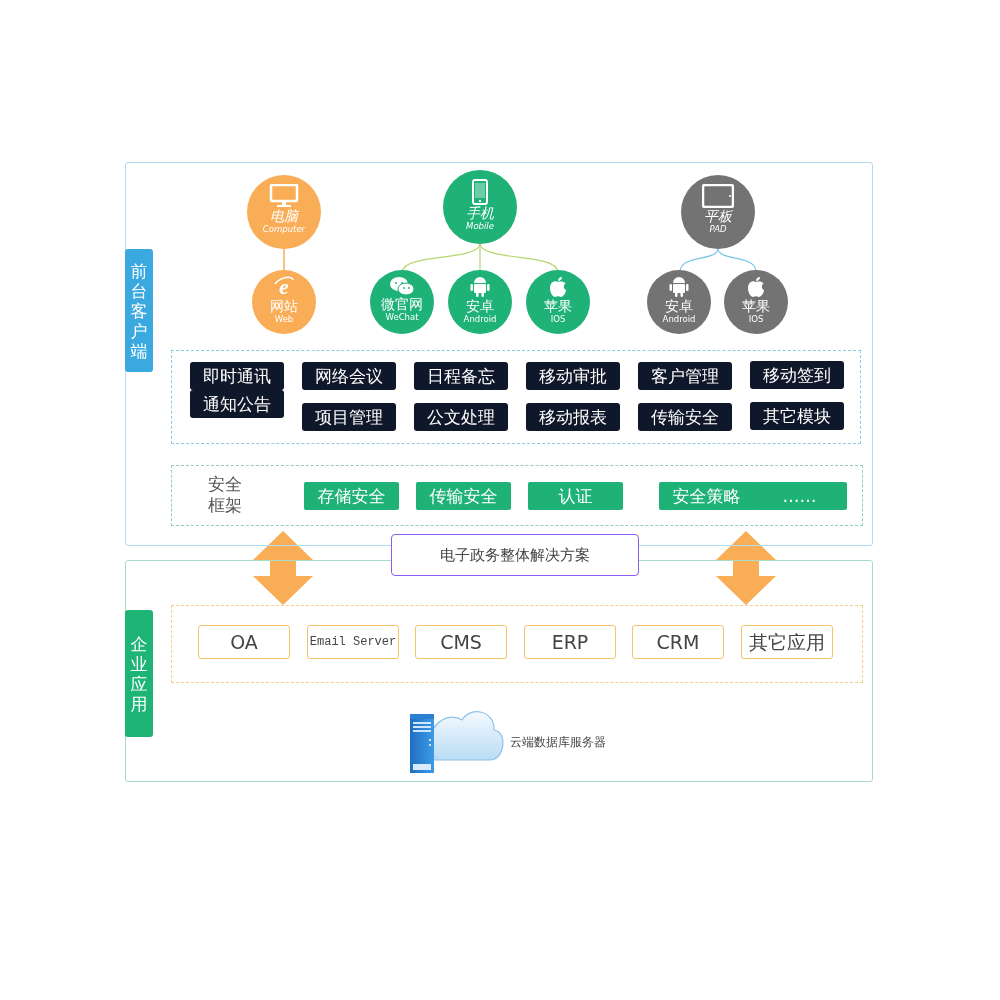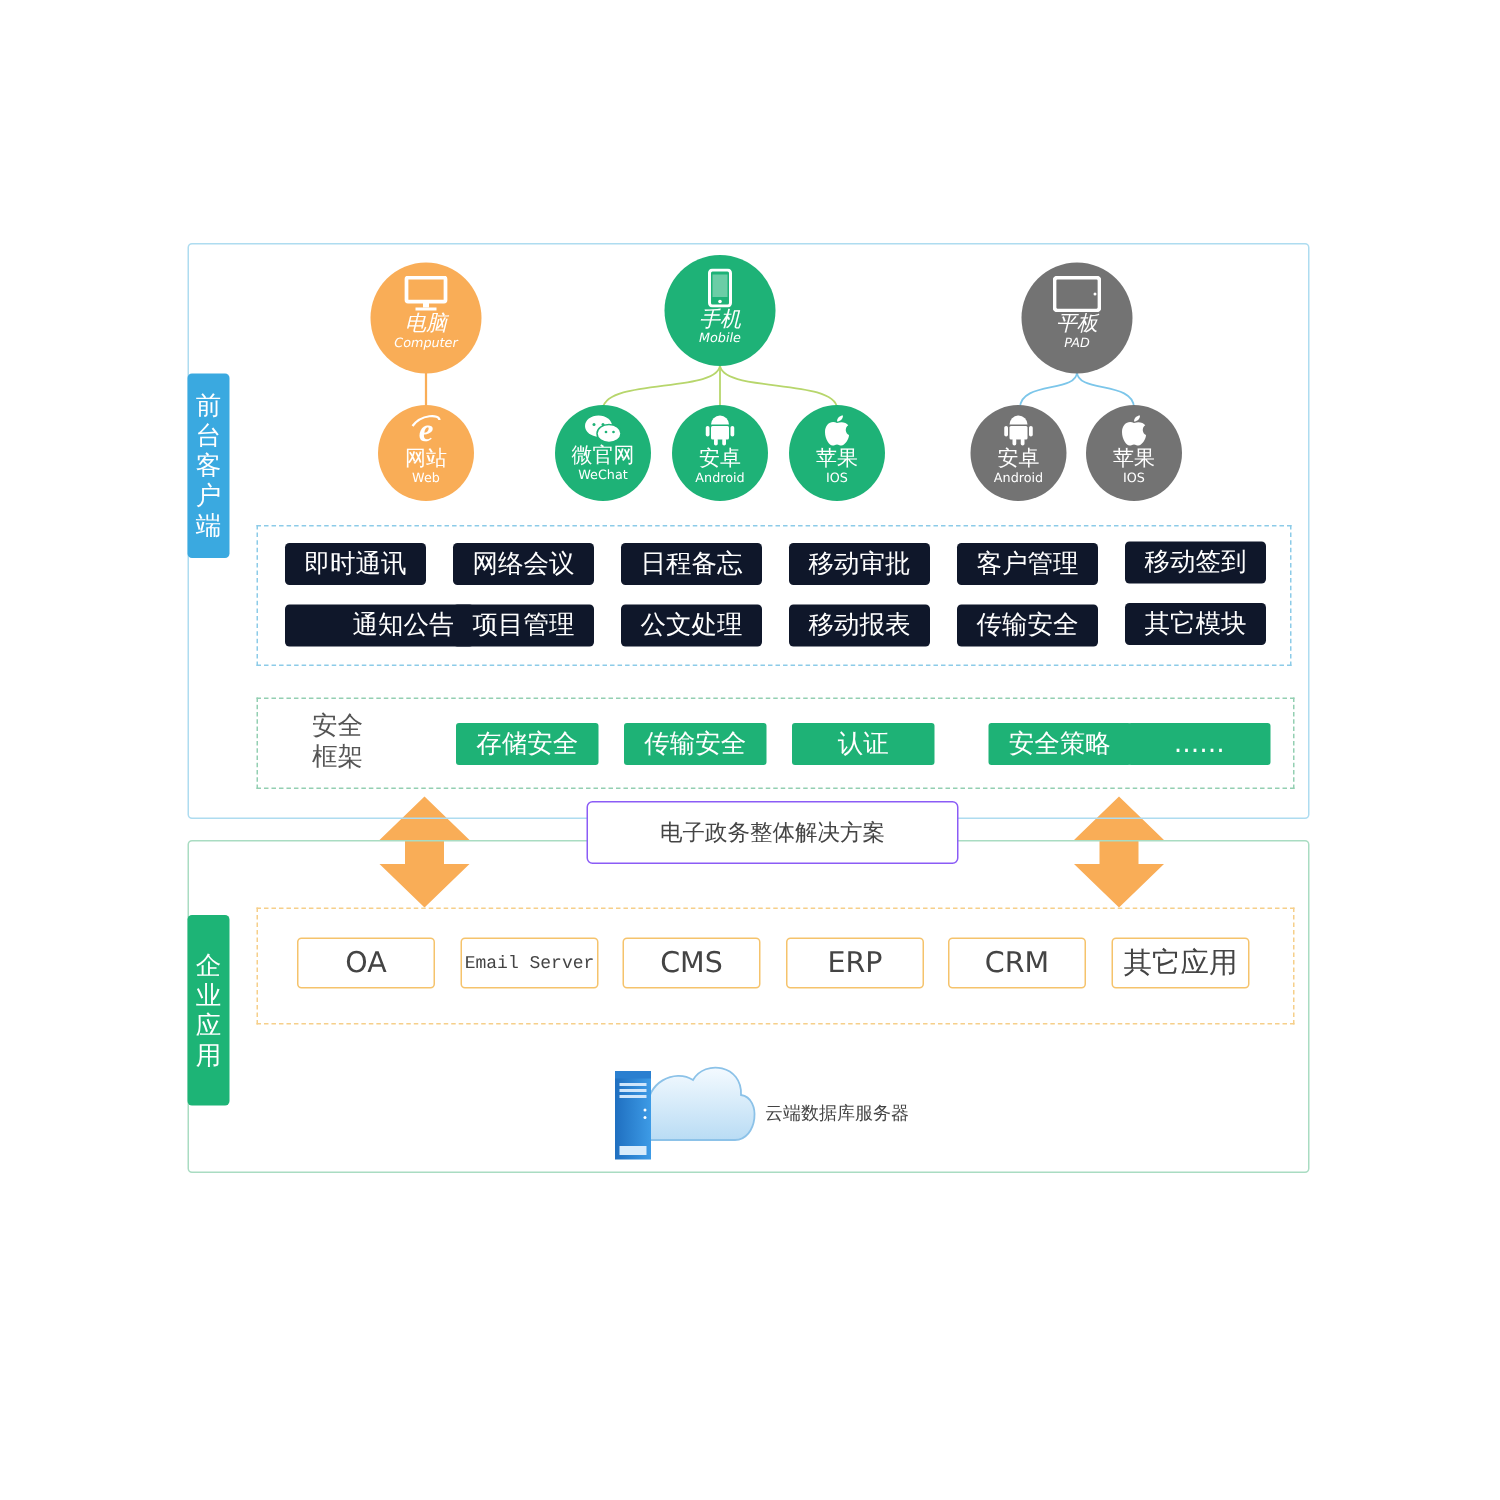--- a/index.html
+++ b/index.html
@@ -147,21 +147,21 @@
   <div class="c-en">IOS</div>
 </div>
 
 <div class="abs dash-blue"></div>
 <div class="abs mod" style="left:190px;top:362px;">即时通讯</div>
 <div class="abs mod" style="left:302px;top:362px;">网络会议</div>
 <div class="abs mod" style="left:414px;top:362px;">日程备忘</div>
 <div class="abs mod" style="left:526px;top:362px;">移动审批</div>
 <div class="abs mod" style="left:638px;top:362px;">客户管理</div>
 <div class="abs mod" style="left:750px;top:361px;">移动签到</div>
-<div class="abs mod" style="left:190px;top:403px;padding-left:32px;">通知公告</div>
+<div class="abs mod" style="left:190px;top:390px;">通知公告</div>
 <div class="abs mod" style="left:302px;top:403px;">项目管理</div>
 <div class="abs mod" style="left:414px;top:403px;">公文处理</div>
 <div class="abs mod" style="left:526px;top:403px;">移动报表</div>
 <div class="abs mod" style="left:638px;top:403px;">传输安全</div>
 <div class="abs mod" style="left:750px;top:402px;">其它模块</div>
 
 <div class="abs dash-green"></div>
 <div class="abs sec-label">
   <div>安全</div>
   <div>框架</div>

